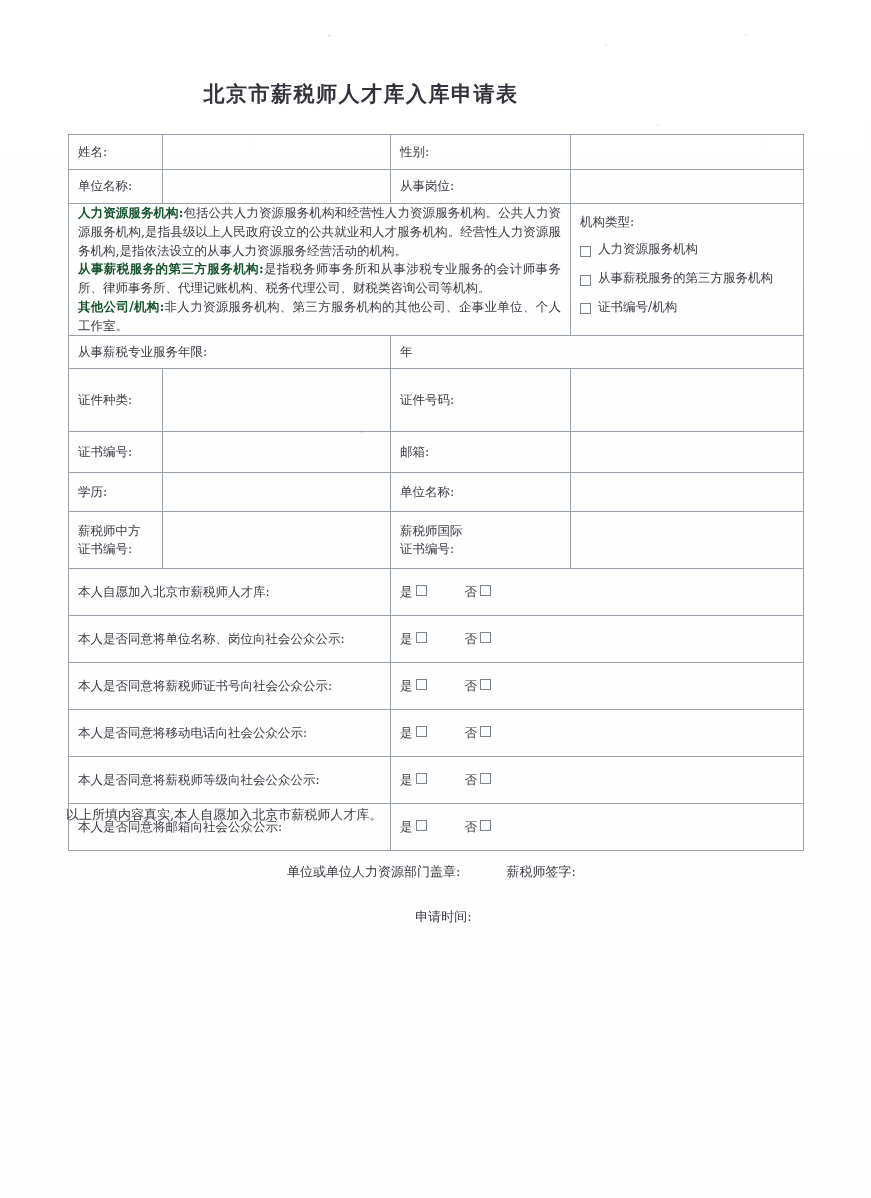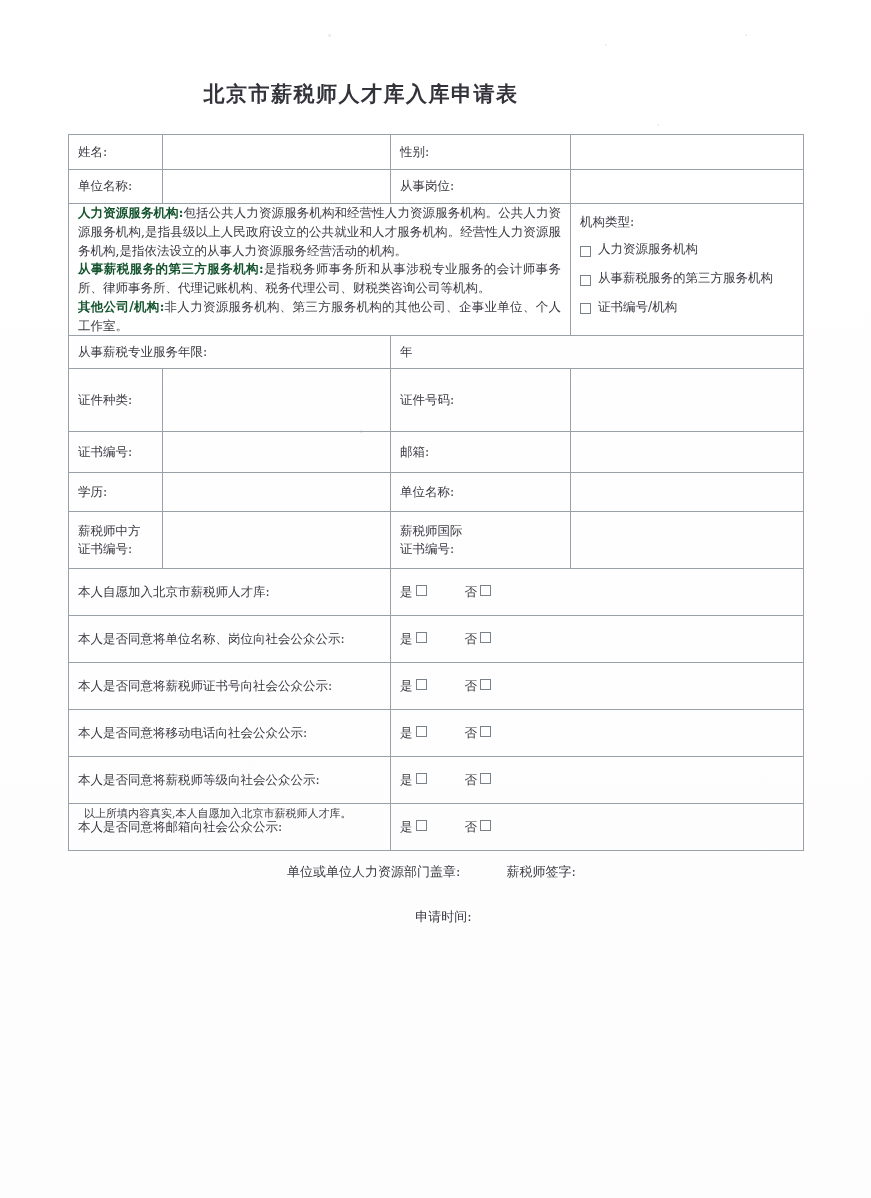--- a/index.html
+++ b/index.html
@@ -128,24 +128,24 @@
 
   .yesno {
     padding-left: 150px;
     font-size: 12.5px;
     white-space: nowrap;
   }
   .yesno .gap { display: inline-block; width: 38px; }
 
   .statement {
     position: absolute;
-    left: 84px;
+    left: 66px;
     top: 806px;
     font-family: "DejaVu Serif", "Liberation Serif", serif;
-    font-size: 11px;
+    font-size: 13px;
     color: #3a3a42;
   }
   .sign-row {
     position: absolute;
     left: 0;
     top: 863px;
     width: 863px;
     text-align: center;
     font-family: "DejaVu Serif", "Liberation Serif", serif;
     font-size: 13px;

